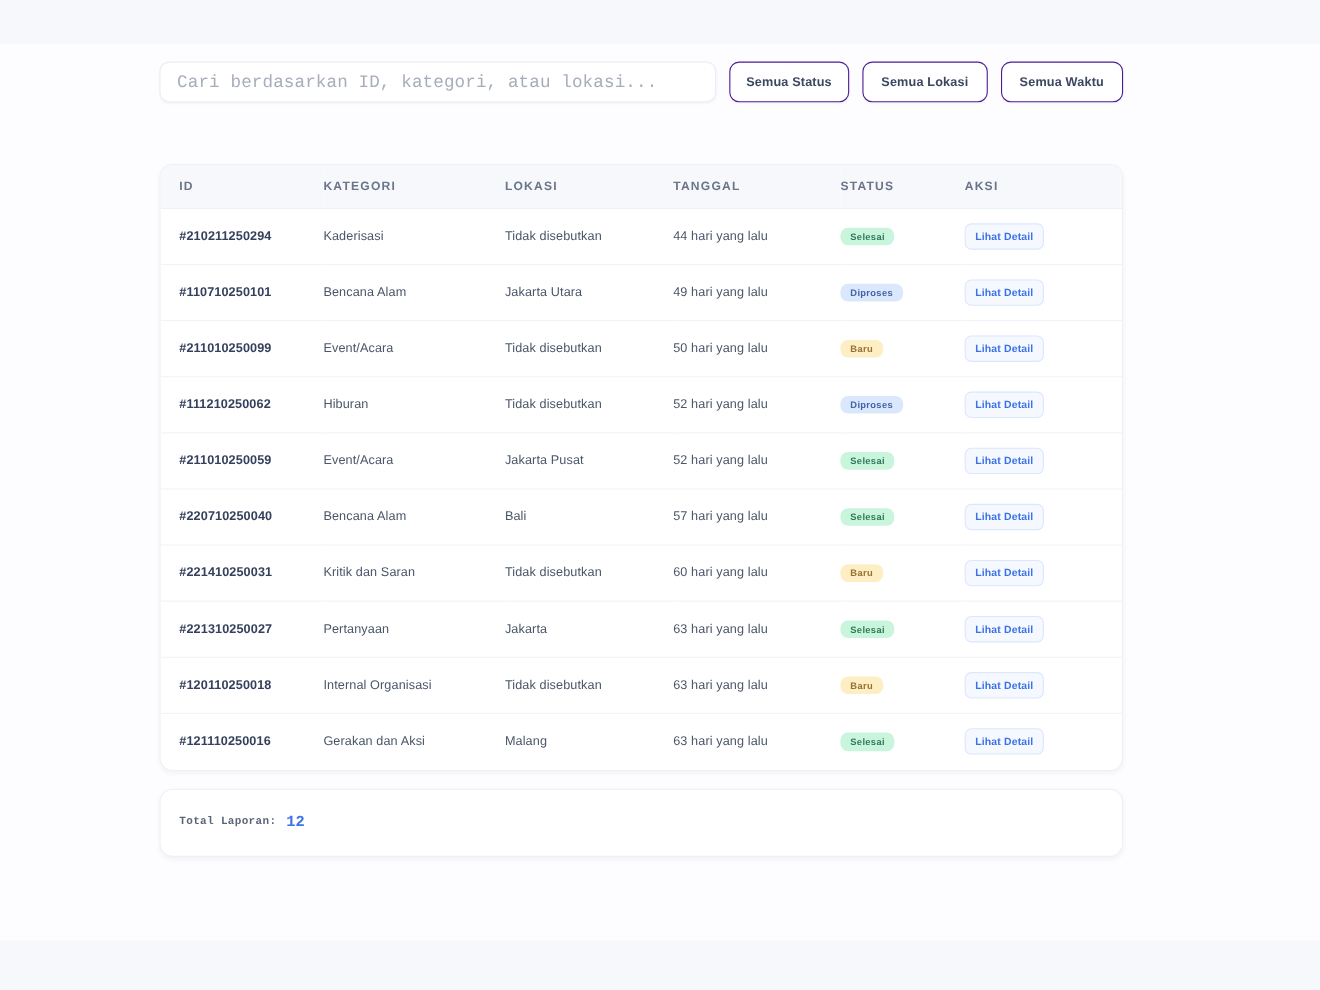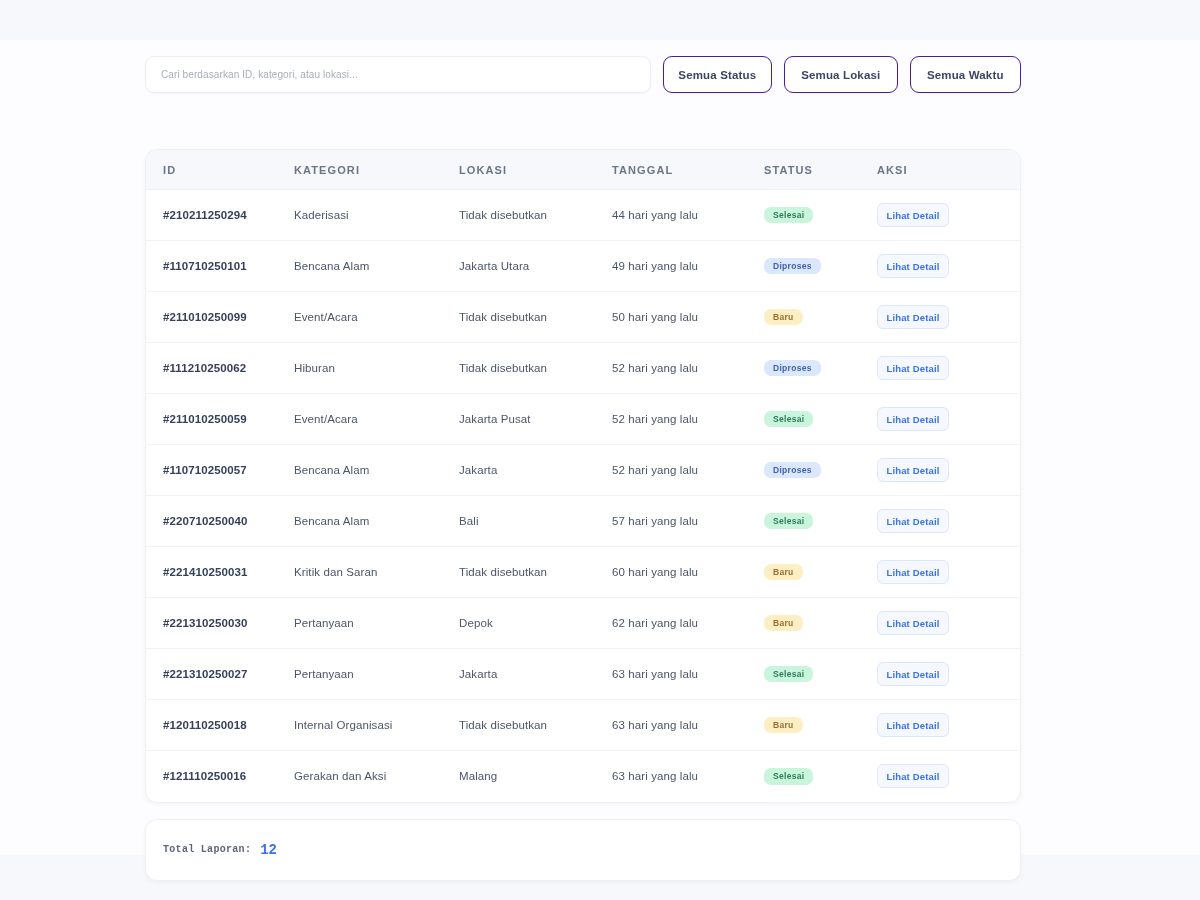--- a/index.html
+++ b/index.html
@@ -32,22 +32,22 @@
     width: 512px; height: 37px;
     background: #ffffff;
     border: 1px solid #eceef3;
     border-radius: 9px;
     display: flex; align-items: center;
     padding: 0 15px;
     box-shadow: 0 1px 2px rgba(20,30,60,0.035);
   }
   .search-box input {
     border: none; outline: none; width: 100%;
-    font-family: Liberation Sans, sans-serif;
-    font-size: 10px;
+    font-family: Liberation Mono, monospace;
+    font-size: 16px;
     color: #3c4a62;
     background: transparent;
     letter-spacing: 0.1px;
   }
   .search-box input::placeholder { color: #a7aebb; }
   .filter-btn {
     height: 37px;
     background: #ffffff;
     border: 1px solid #4c1d95;
     border-radius: 9px;
@@ -213,52 +213,36 @@
             </tr>
             <tr>
               <td class="c-id">#211010250059</td>
               <td class="c-kat">Event/Acara</td>
               <td class="c-lok">Jakarta Pusat</td>
               <td class="c-tgl">52 hari yang lalu</td>
               <td class="c-sts"><span class="badge selesai">Selesai</span></td>
               <td class="c-aks"><button class="detail-btn">Lihat Detail</button></td>
             </tr>
             <tr>
-              <td class="c-id">#110710250057</td>
-              <td class="c-kat">Bencana Alam</td>
-              <td class="c-lok">Jakarta</td>
-              <td class="c-tgl">52 hari yang lalu</td>
-              <td class="c-sts"><span class="badge diproses">Diproses</span></td>
-              <td class="c-aks"><button class="detail-btn">Lihat Detail</button></td>
-            </tr>
-            <tr>
               <td class="c-id">#220710250040</td>
               <td class="c-kat">Bencana Alam</td>
               <td class="c-lok">Bali</td>
               <td class="c-tgl">57 hari yang lalu</td>
               <td class="c-sts"><span class="badge selesai">Selesai</span></td>
               <td class="c-aks"><button class="detail-btn">Lihat Detail</button></td>
             </tr>
             <tr>
               <td class="c-id">#221410250031</td>
               <td class="c-kat">Kritik dan Saran</td>
               <td class="c-lok">Tidak disebutkan</td>
               <td class="c-tgl">60 hari yang lalu</td>
               <td class="c-sts"><span class="badge baru">Baru</span></td>
               <td class="c-aks"><button class="detail-btn">Lihat Detail</button></td>
             </tr>
             <tr>
-              <td class="c-id">#221310250030</td>
-              <td class="c-kat">Pertanyaan</td>
-              <td class="c-lok">Depok</td>
-              <td class="c-tgl">62 hari yang lalu</td>
-              <td class="c-sts"><span class="badge baru">Baru</span></td>
-              <td class="c-aks"><button class="detail-btn">Lihat Detail</button></td>
-            </tr>
-            <tr>
               <td class="c-id">#221310250027</td>
               <td class="c-kat">Pertanyaan</td>
               <td class="c-lok">Jakarta</td>
               <td class="c-tgl">63 hari yang lalu</td>
               <td class="c-sts"><span class="badge selesai">Selesai</span></td>
               <td class="c-aks"><button class="detail-btn">Lihat Detail</button></td>
             </tr>
             <tr>
               <td class="c-id">#120110250018</td>
               <td class="c-kat">Internal Organisasi</td>

